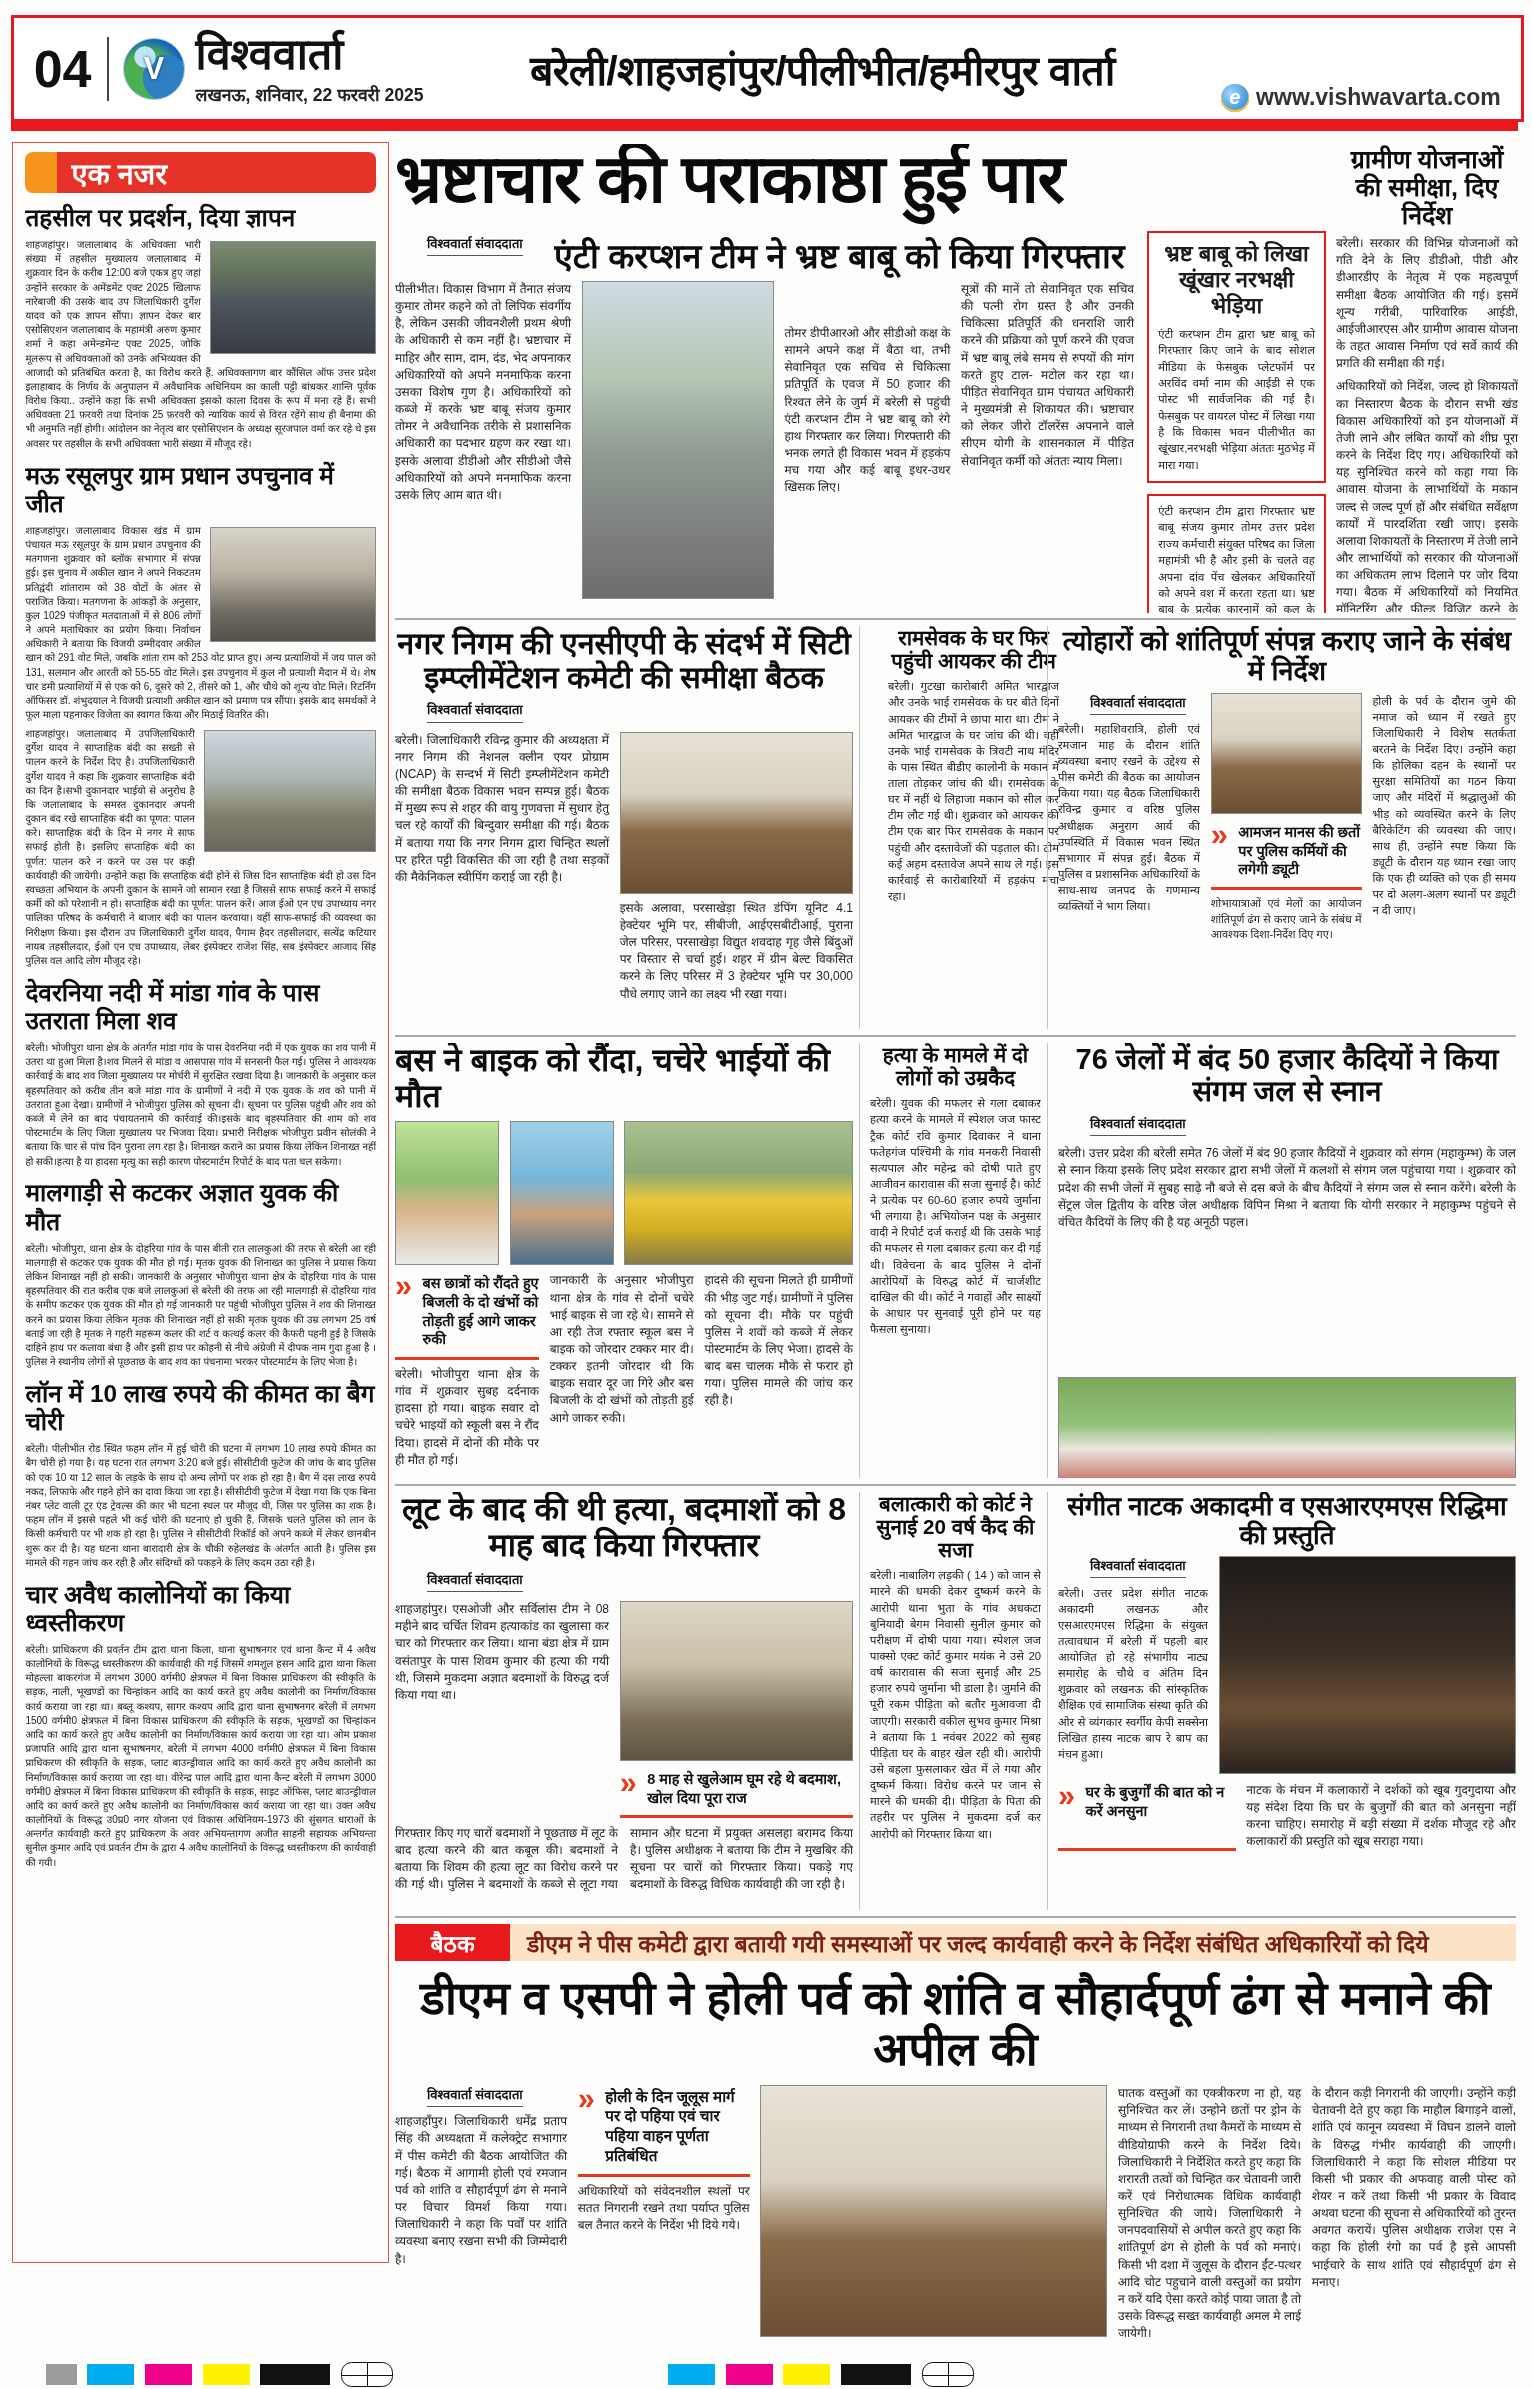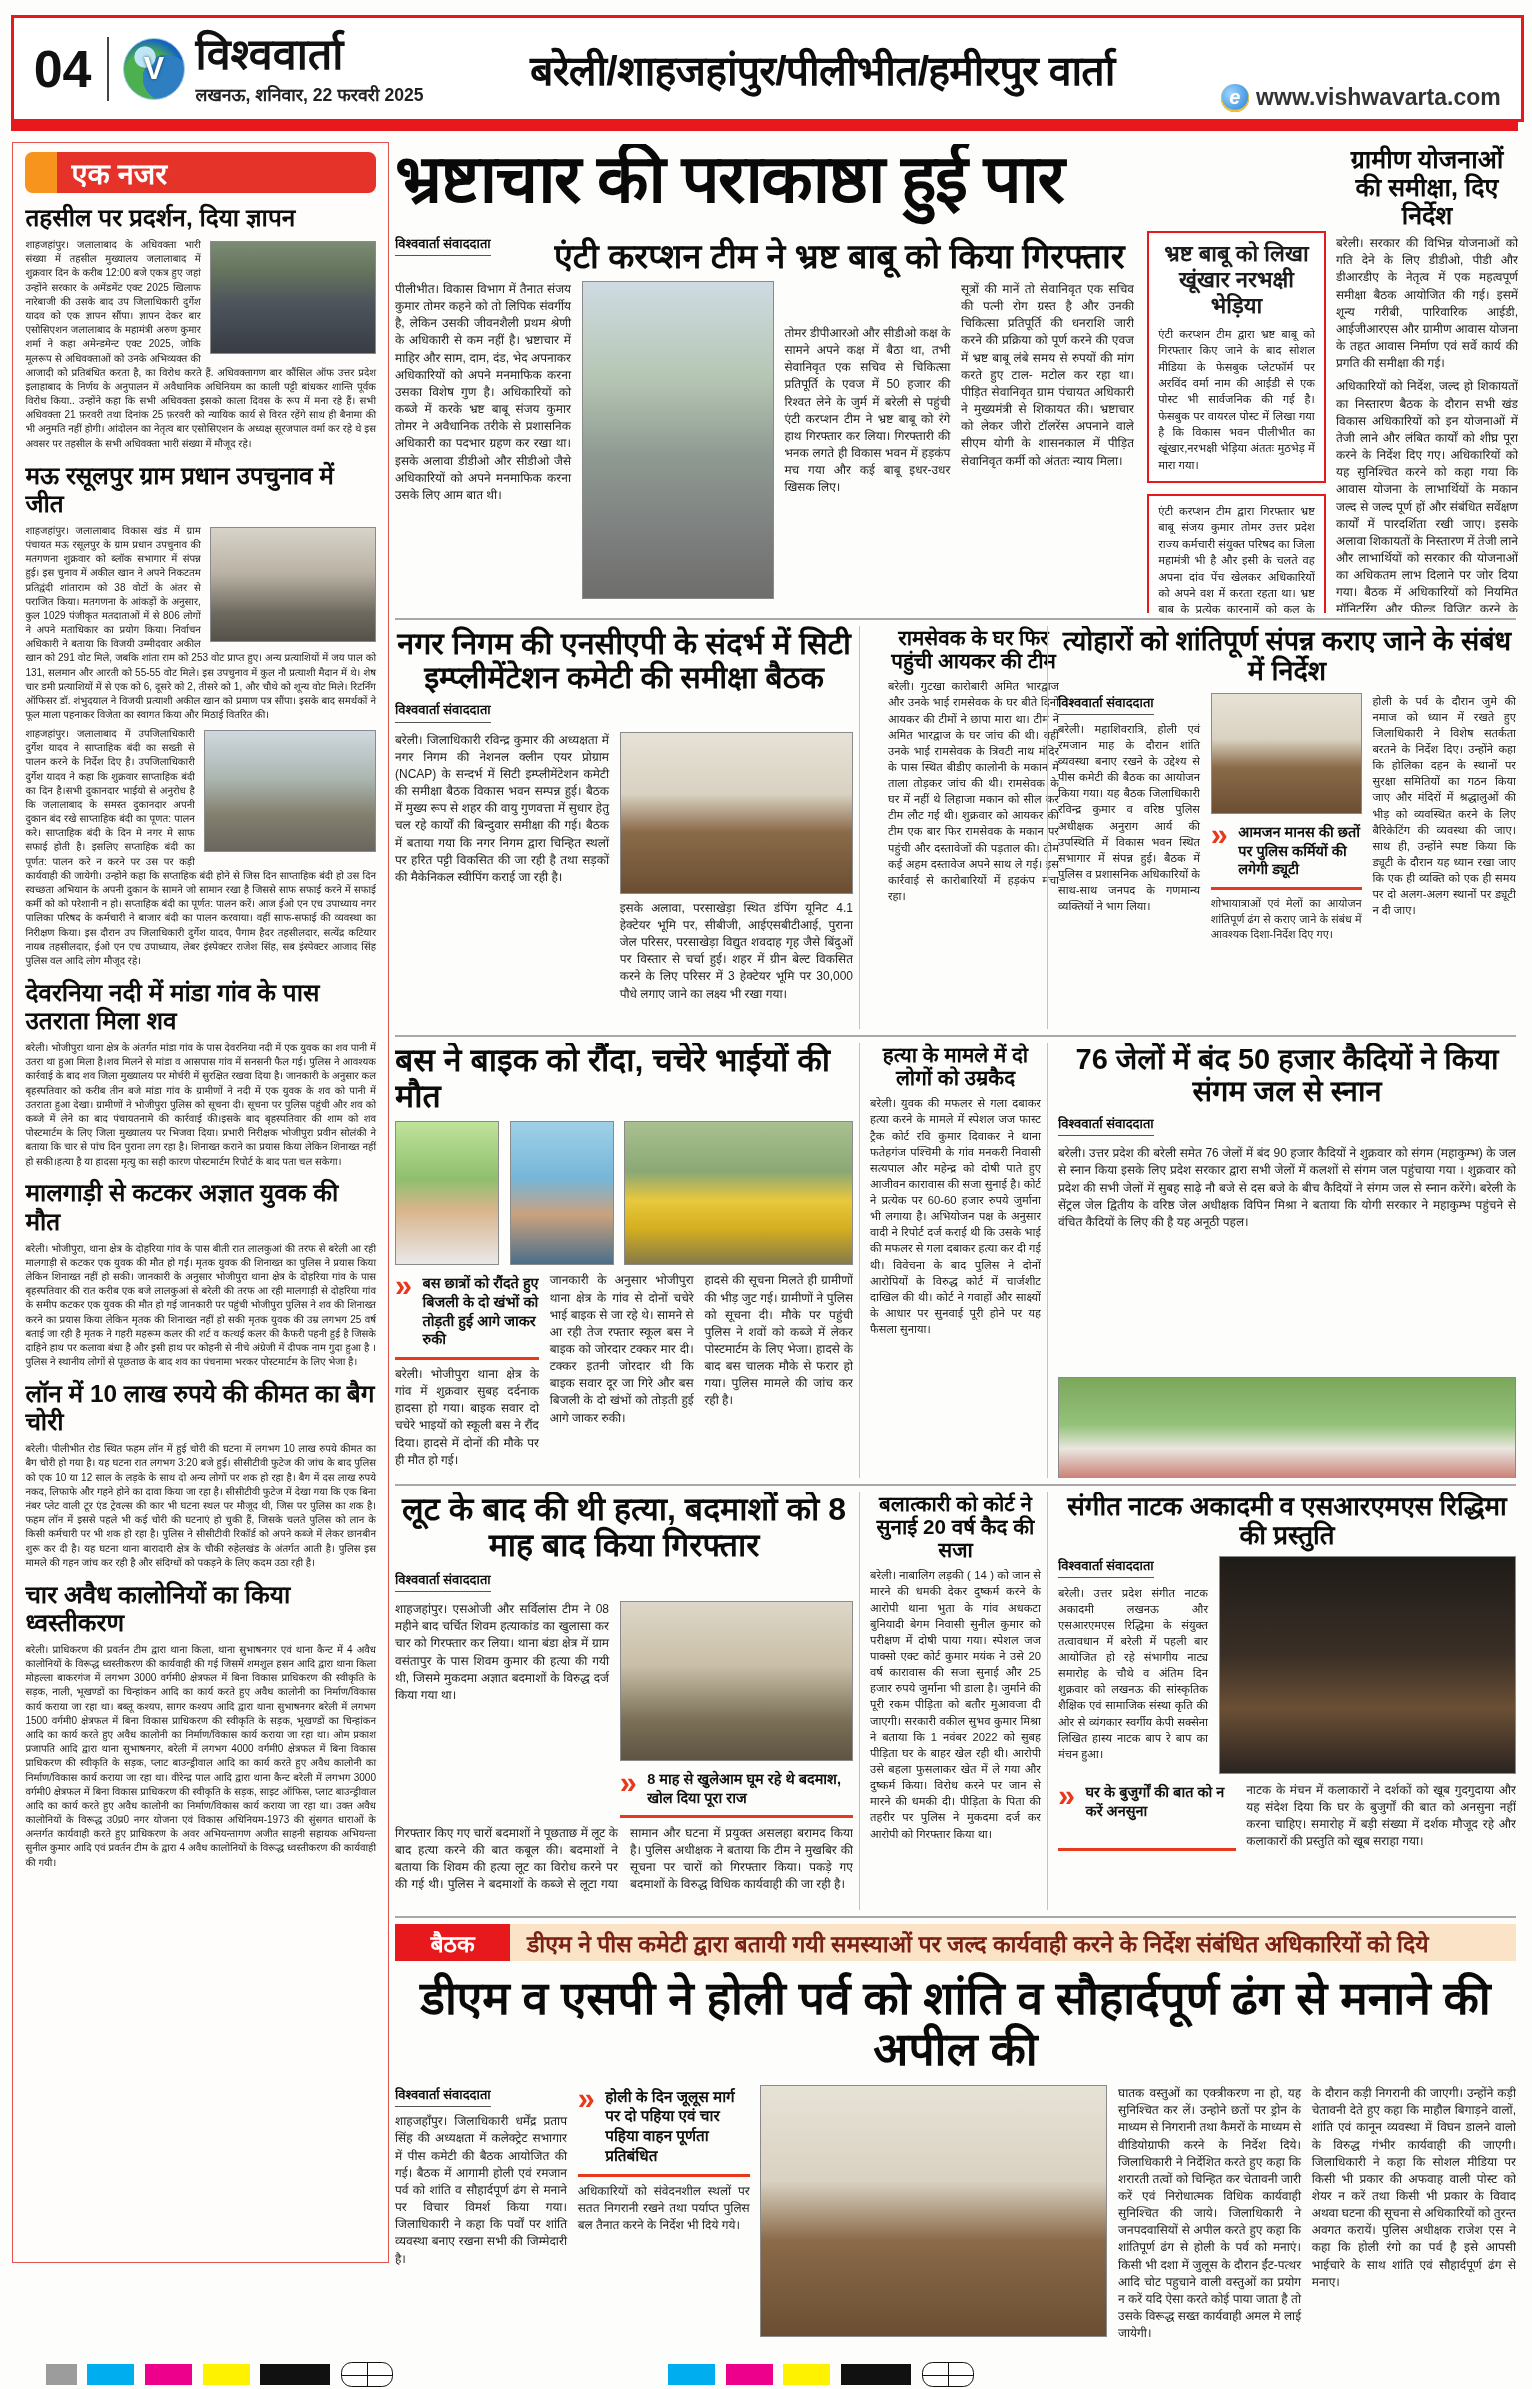--- a/index.html
+++ b/index.html
@@ -29,21 +29,21 @@
   
   #rail{left:12.2px;top:142px;width:377px;height:2121px;border:1.5px solid #e0534e;background:#fffdfb;padding:9.2px 12.2px;box-sizing:border-box;}
   .eknazar{height:41px;border-radius:7.6px;background:linear-gradient(90deg,#f7941d 0 32px,#e6332a 32px);
       color:#fff;font-size:29px;font-weight:800;display:flex;align-items:center;padding-left:46px;margin-bottom:7.6px;}
   .ln-art h3{font-size:24.4px;font-weight:800;color:#0e0e0e;margin:10.7px 0 6.1px;line-height:1.15;}
   .ln-art p{margin:0 0 4.6px;font-size:10px;line-height:1.42;text-align:justify;}
   .ln-ph{float:right;margin:3.1px 0 6.1px 9.2px;}
   
   .body-txt{font-size:12px;line-height:1.43;text-align:justify;color:#1d1d1d;margin:0;}
   .byline{font-size:13px;font-weight:800;color:#111;border-bottom:1.5px solid #555;display:inline-block;
-          padding-bottom:3.1px;margin-bottom:6.1px;}
+          padding-bottom:3.1px;margin-bottom:6.1px;margin-left:32px;}
   .art-h{font-weight:800;color:#0c0c0c;text-align:center;line-height:1.12;margin:0 0 6.1px;}
   .ph{border:0.8px solid #8a8a8a;box-sizing:border-box;}
   .ph-crowd{background:linear-gradient(180deg,#7c8b74 0%,#66755e 25%,#4d545c 55%,#383d44 100%);}
   .ph-election{background:linear-gradient(180deg,#d8d3c9 0%,#b9b2a4 40%,#6f6a60 75%,#55514a 100%);}
   .ph-inspect{background:linear-gradient(180deg,#cfd8df 0%,#aab6b0 40%,#837f6d 70%,#6a665f 100%);}
   .ph-street{background:linear-gradient(180deg,#cfdbe2 0%,#b6c6b4 30%,#8f9a92 55%,#7d7f7e 80%,#6d6e6c 100%);}
   .ph-meet{background:linear-gradient(180deg,#e7e2d6 0%,#d9d2c2 38%,#8a6a48 62%,#6b4e33 100%);}
   .ph-bus{background:linear-gradient(180deg,#a9c08f 0%,#8aa875 35%,#e8c83d 55%,#d4af1f 75%,#857a4a 100%);}
   .ph-portrait1{background:linear-gradient(180deg,#bfe39a 0%,#8fbf6e 40%,#d9b48c 62%,#e9e9e9 100%);}
   .ph-portrait2{background:linear-gradient(180deg,#9fd0e8 0%,#76b6d8 40%,#caa27e 65%,#4a6f8a 100%);}

